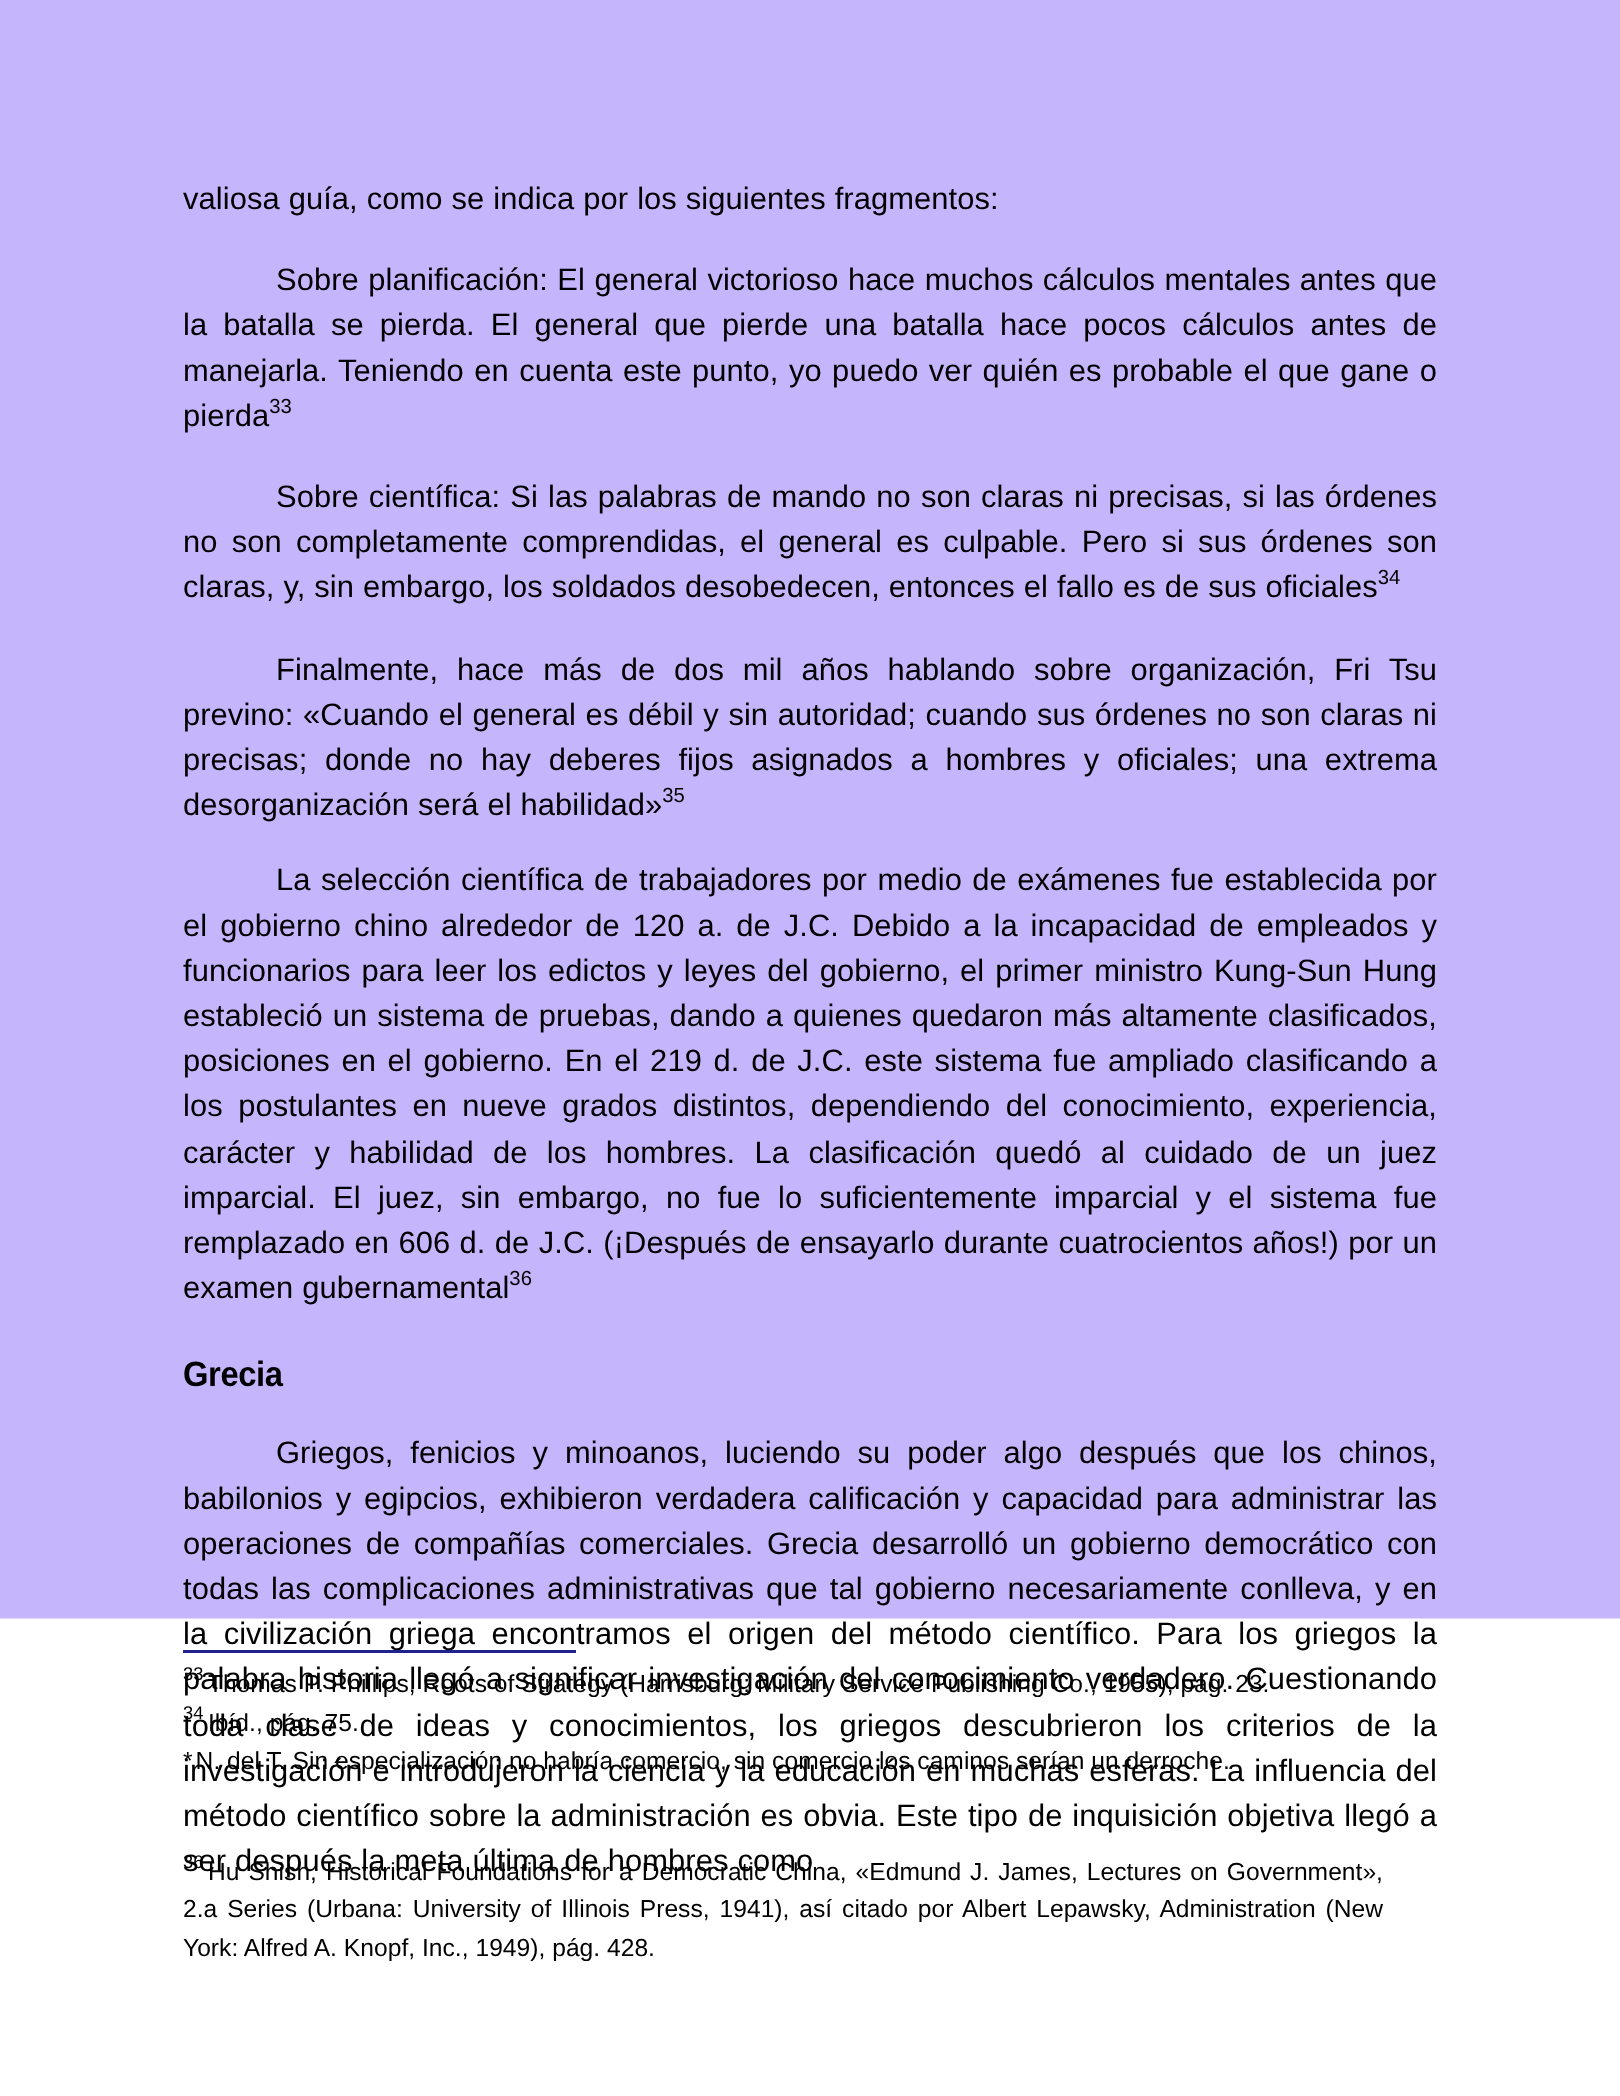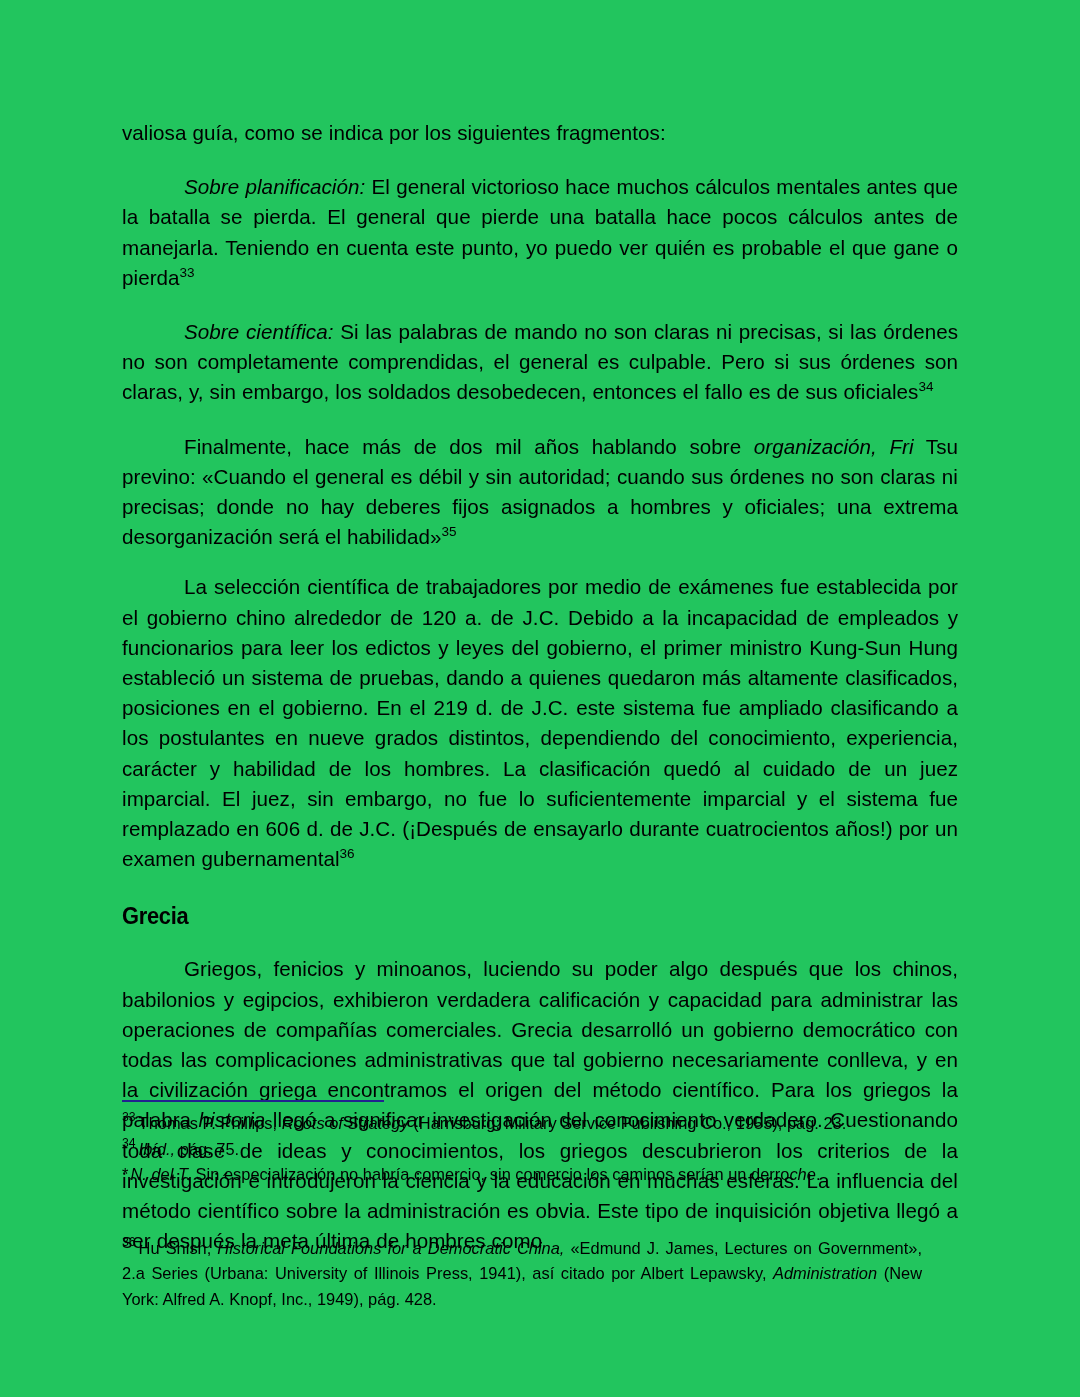--- a/index.html
+++ b/index.html
@@ -14,22 +14,22 @@
     font-family: "Liberation Sans", sans-serif;
     color: #000000;
     -webkit-font-smoothing: antialiased;
   }
 
   .page {
     position: absolute;
     left: 0;
     top: 0;
     width: 1080px;
-    height: 1397px;
-    background: #22c55e;
+    height: 1079px;
+    background: #c4b5fd;
     box-sizing: border-box;
     padding: 118px 120px 0 122px;
   }
 
   .body-area {
     width: 836px;
   }
 
   
   p.para {
@@ -44,21 +44,21 @@
   p.para.indent {
     text-indent: 62px;
   }
   p.para.lead {
     text-align: left;
   }
   .gap-sm { height: 20px; }
   .gap-md { height: 24px; }
   .gap-lg { height: 28px; }
 
-  .it { font-style: italic; }
+  .it { }
 
   sup.fn {
     font-size: 13.5px;
     vertical-align: 0.62em;
     line-height: 0;
     letter-spacing: 0;
   }
 
   
   h2.section-heading {

